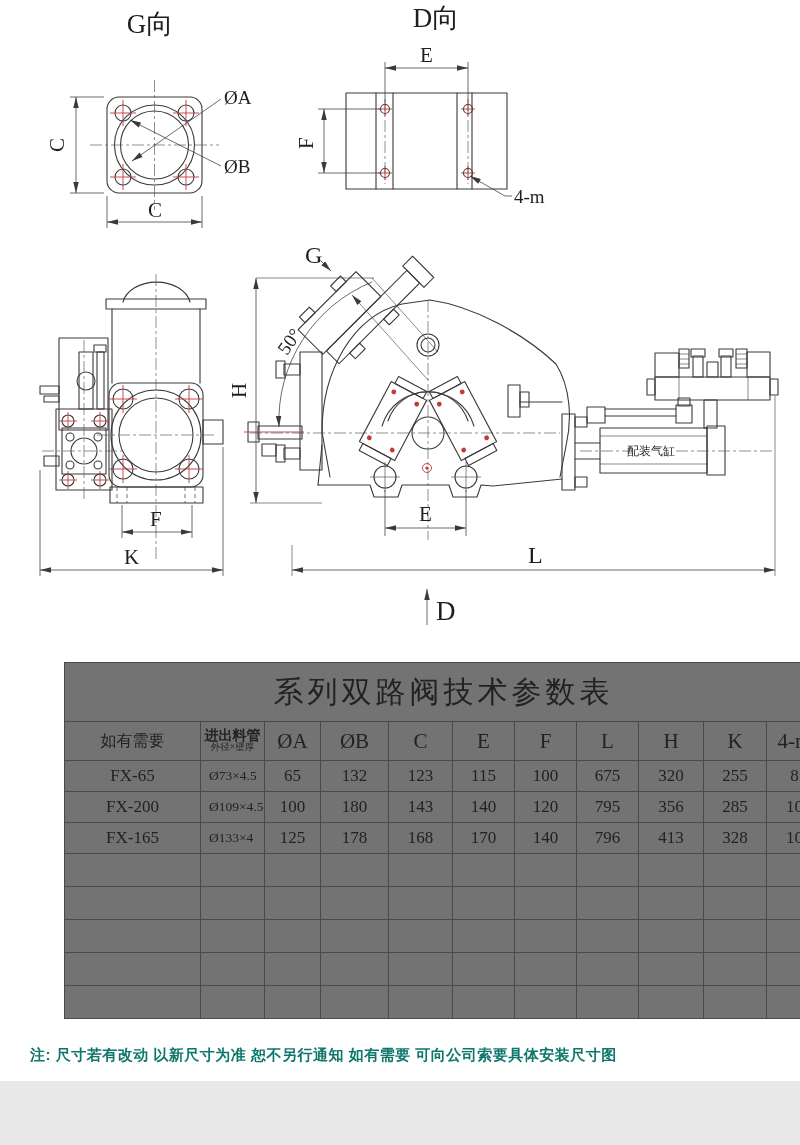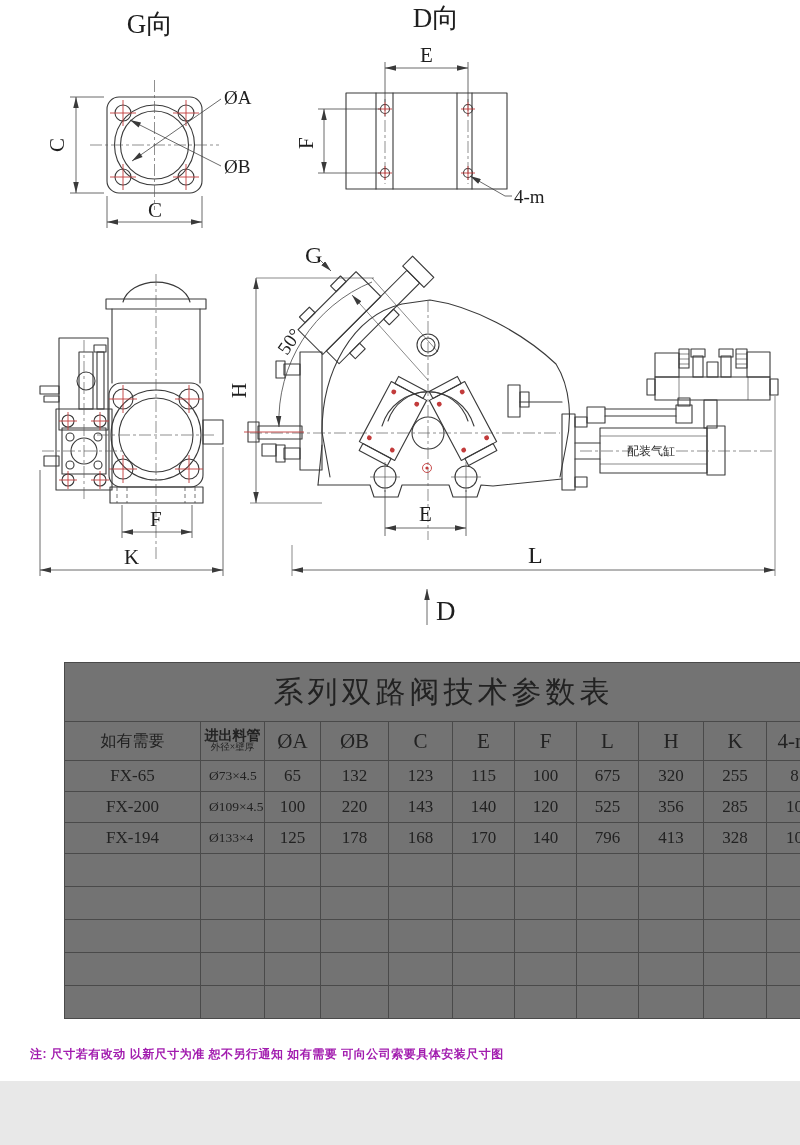--- a/index.html
+++ b/index.html
@@ -29,22 +29,22 @@
         font-family:"Liberation Serif","DejaVu Serif",serif;font-weight:normal;}
   .spec .title-row th{height:58px;font-size:30px;letter-spacing:4px;}
   .spec .head-row th{height:38px;font-size:16px;}
   .spec .head-row th.dimh{font-size:21px;}
   .spec .pipe-h .l1{font-size:14px;line-height:13px;font-weight:bold;}
   .spec .pipe-h .l2{font-size:9.5px;line-height:11px;font-weight:normal;}
   .spec tbody td{height:30px;font-size:17px;}
   .spec tbody td.pipe{font-size:13.5px;text-align:left;padding-left:8px;}
   .spec tr.empty td{height:32px;}
 
-  .note{position:absolute;top:1046px;left:30px;font-size:12px;font-weight:bold;
-        font-family:"Liberation Sans",sans-serif;color:#a21caf;letter-spacing:0.5px;}
+  .note{position:absolute;top:1046px;left:30px;font-size:15px;font-weight:bold;
+        font-family:"Liberation Sans",sans-serif;color:#0f766e;letter-spacing:0.5px;}
 </style>
 </head>
 <body>
 
 <div class="page">
 
 <svg width="800" height="650" viewBox="0 0 800 650">
   <defs>
     <marker id="ae" markerWidth="12" markerHeight="6" refX="11" refY="2.75" orient="auto" markerUnits="userSpaceOnUse">
       <path d="M0,0 L11,2.75 L0,5.5 z" fill="#3a3a3a"></path>
@@ -348,31 +348,31 @@
       <td>100</td>
       <td>675</td>
       <td>320</td>
       <td>255</td>
       <td>8</td>
     </tr>
     <tr>
       <td>FX-200</td>
       <td class="pipe">Ø109×4.5</td>
       <td>100</td>
-      <td>220</td>
+      <td>180</td>
       <td>143</td>
       <td>140</td>
       <td>120</td>
-      <td>525</td>
+      <td>795</td>
       <td>356</td>
       <td>285</td>
       <td>10</td>
     </tr>
     <tr>
-      <td>FX-194</td>
+      <td>FX-165</td>
       <td class="pipe">Ø133×4</td>
       <td>125</td>
       <td>178</td>
       <td>168</td>
       <td>170</td>
       <td>140</td>
       <td>796</td>
       <td>413</td>
       <td>328</td>
       <td>10</td>

